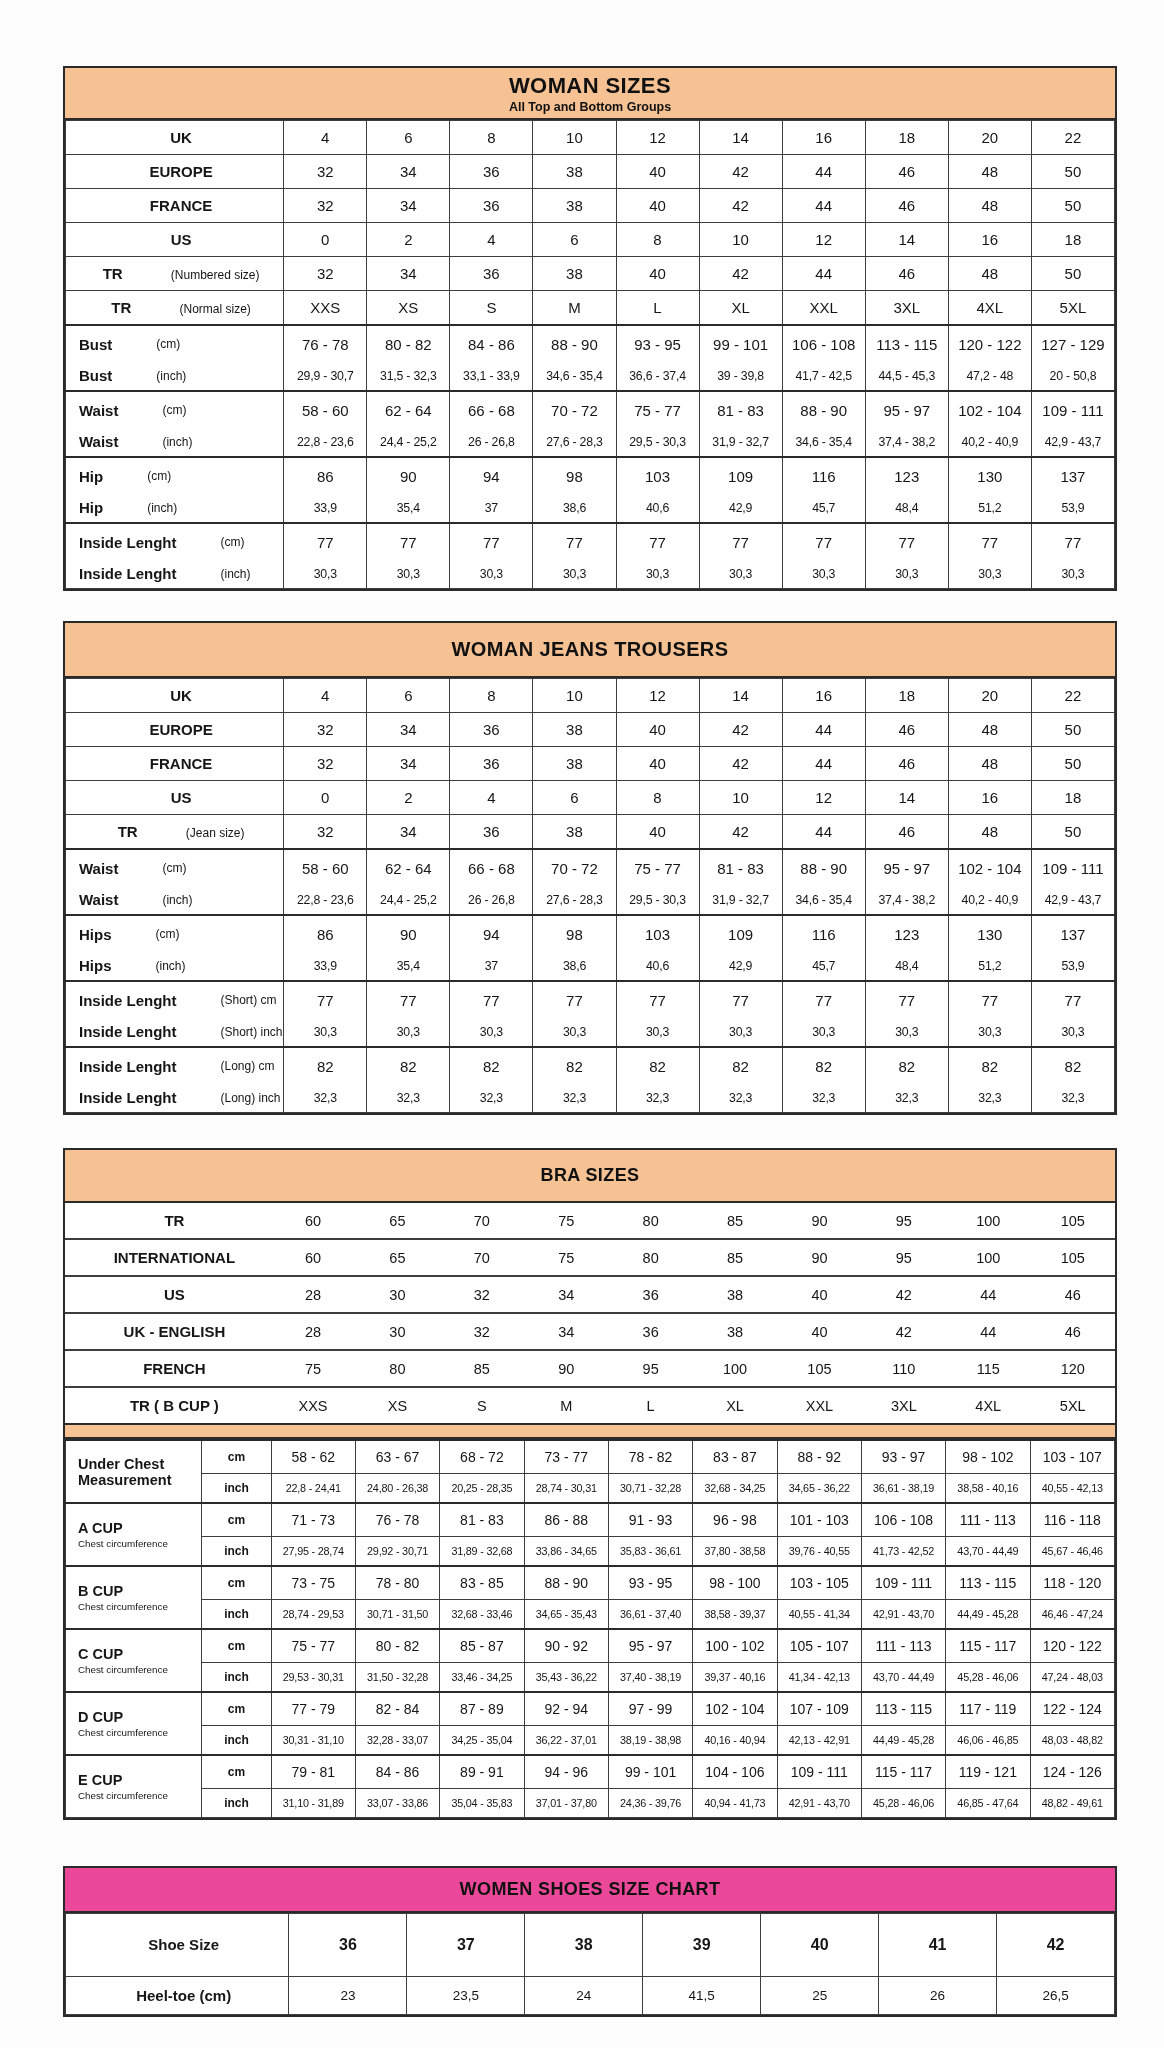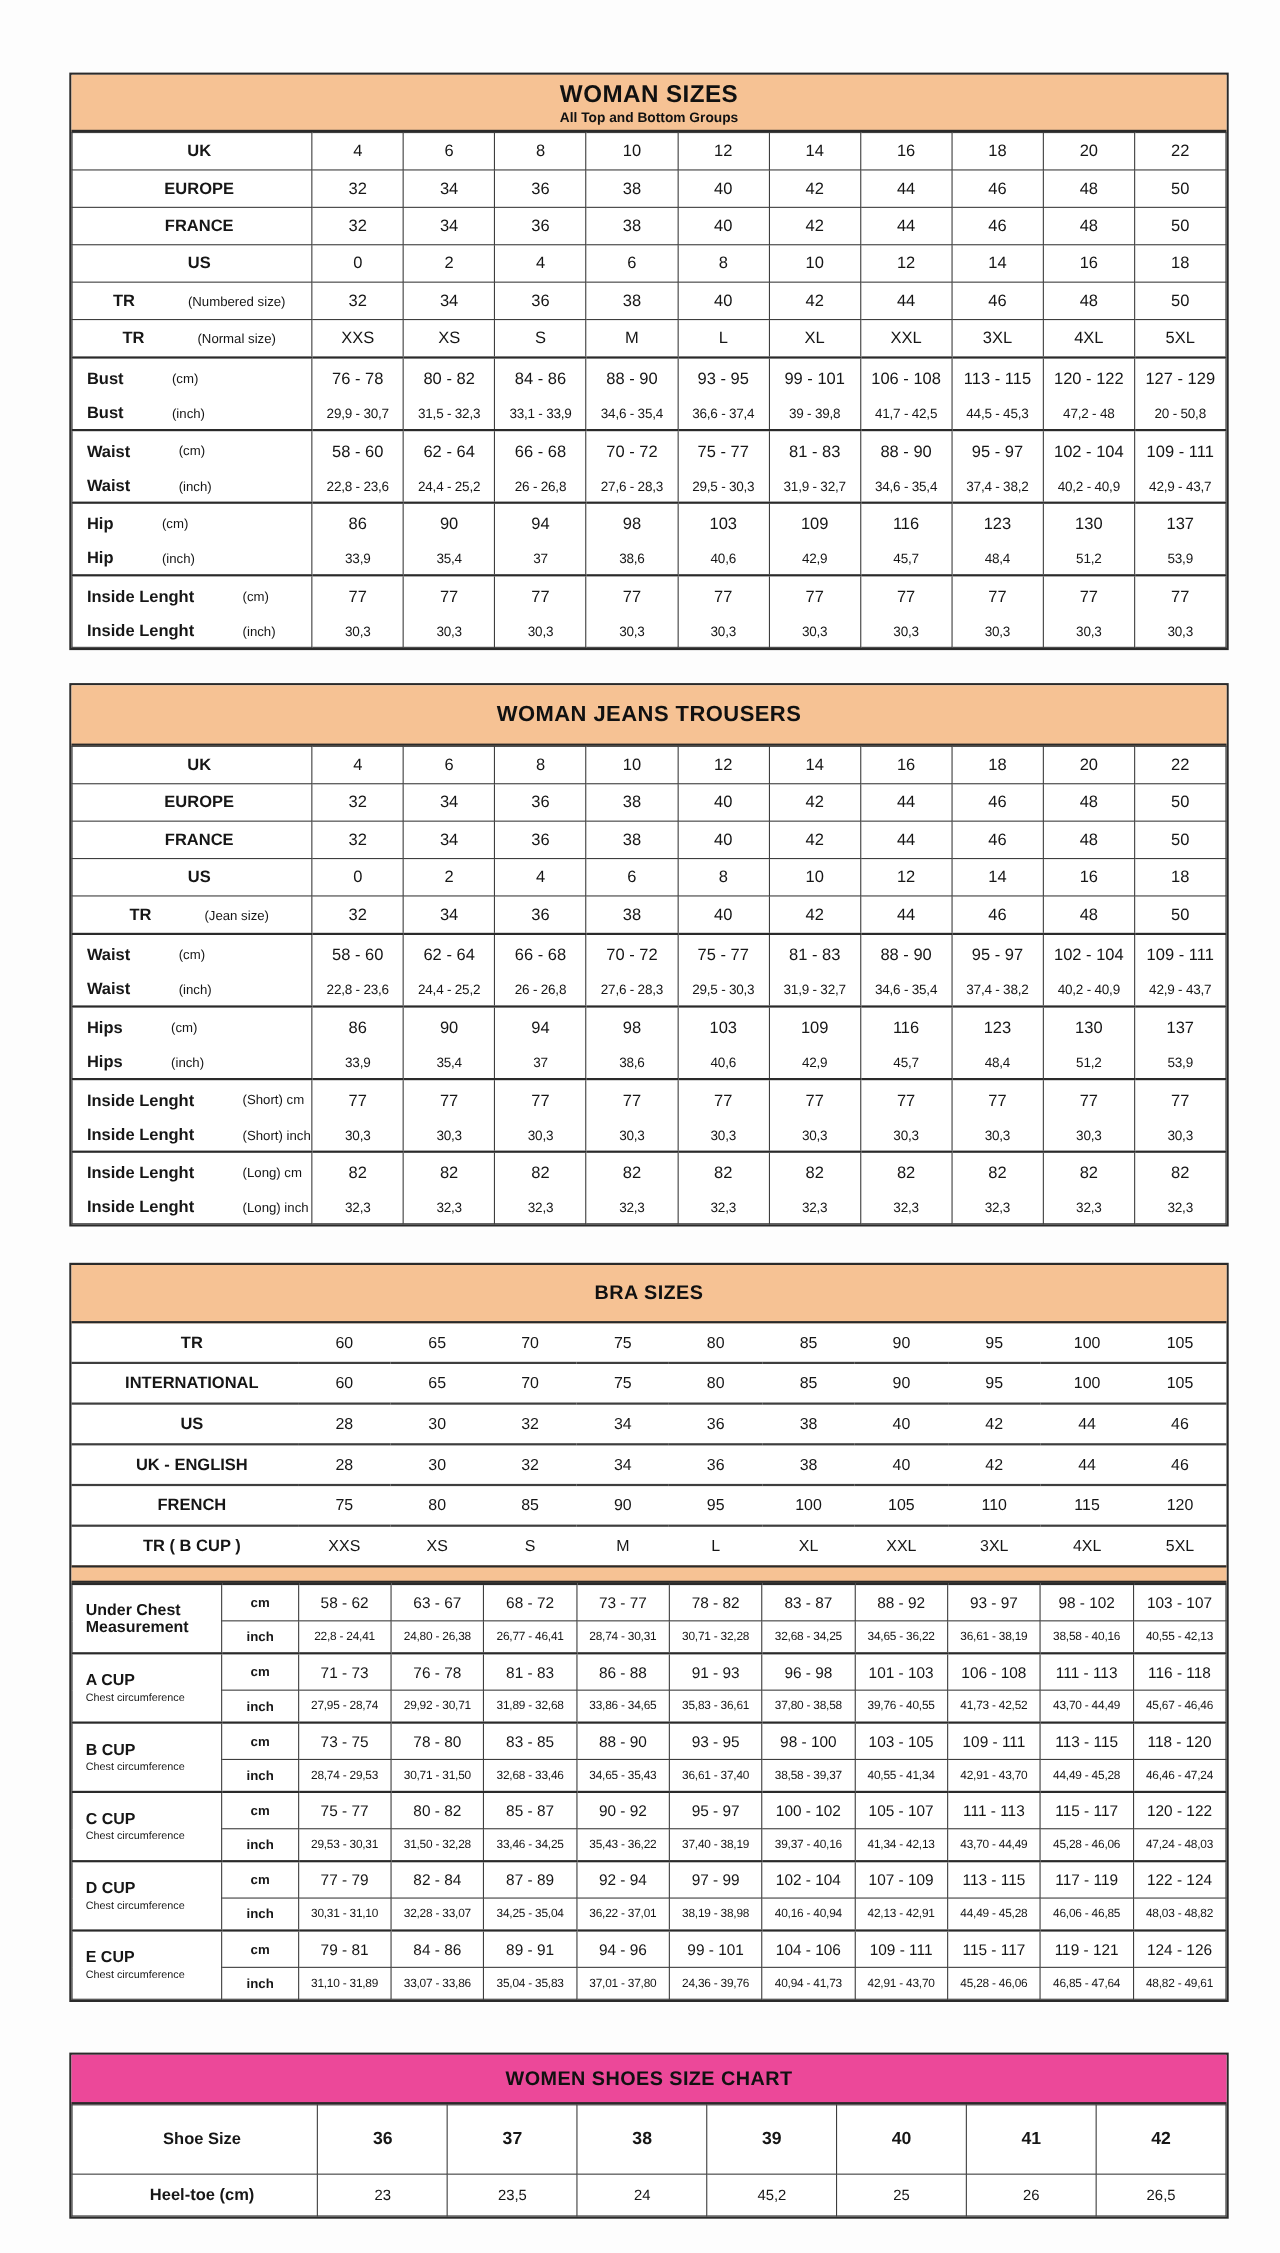--- a/index.html
+++ b/index.html
@@ -817,21 +817,21 @@
             <td class="cv1">83 - 87</td>
             <td class="cv1">88 - 92</td>
             <td class="cv1">93 - 97</td>
             <td class="cv1">98 - 102</td>
             <td class="cv1">103 - 107</td>
           </tr>
           <tr class="cup-row2">
             <td class="unit">inch</td>
             <td class="cv2">22,8 - 24,41</td>
             <td class="cv2">24,80 - 26,38</td>
-            <td class="cv2">26,77 - 46,41</td>
+            <td class="cv2">20,25 - 28,35</td>
             <td class="cv2">28,74 - 30,31</td>
             <td class="cv2">30,71 - 32,28</td>
             <td class="cv2">32,68 - 34,25</td>
             <td class="cv2">34,65 - 36,22</td>
             <td class="cv2">36,61 - 38,19</td>
             <td class="cv2">38,58 - 40,16</td>
             <td class="cv2">40,55 - 42,13</td>
           </tr>
           <tr class="cup-first cup-row1">
             <td class="cup-lab" rowspan="2">
@@ -1011,21 +1011,21 @@
             <td class="val">39</td>
             <td class="val">40</td>
             <td class="val">41</td>
             <td class="val">42</td>
           </tr>
           <tr class="shoe-row2">
             <td class="lbl"><span class="lb">Heel-toe (cm)</span></td>
             <td class="val">23</td>
             <td class="val">23,5</td>
             <td class="val">24</td>
-            <td class="val">45,2</td>
+            <td class="val">41,5</td>
             <td class="val">25</td>
             <td class="val">26</td>
             <td class="val">26,5</td>
           </tr>
         </tbody>
     </table>
   </section>
 
 </div>
 

